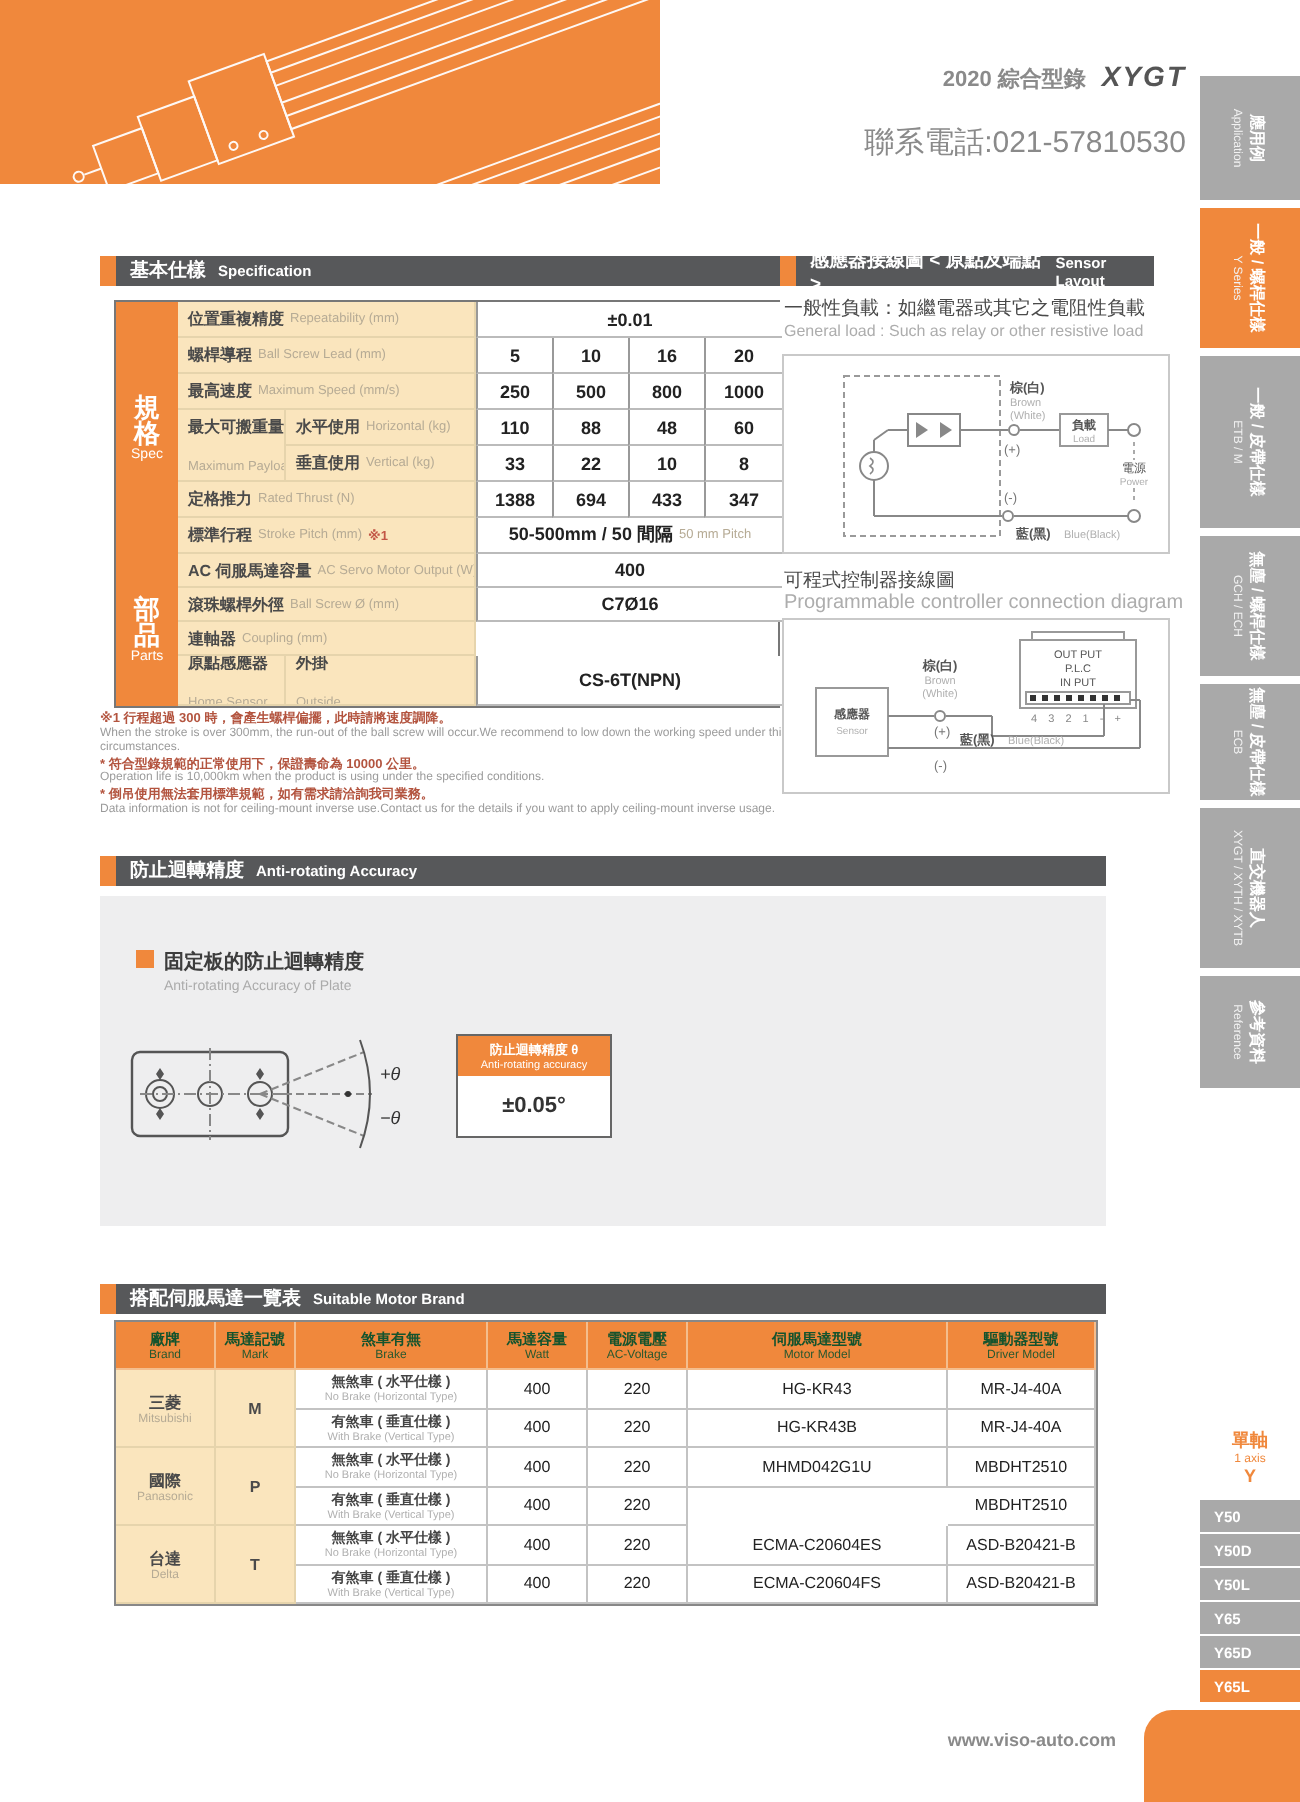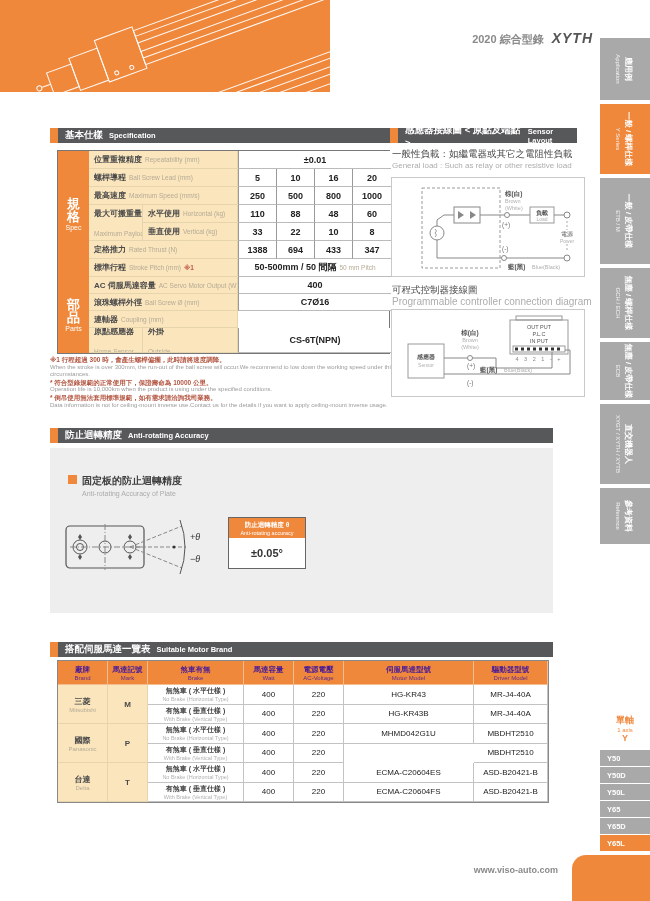--- a/index.html
+++ b/index.html
@@ -71,21 +71,21 @@
   .acc-head { background:#F0883C; color:#fff; text-align:center; padding:3px 0 2px; }
   .acc-head .h1 { font-size:6.5px; font-weight:bold; display:block; }
   .acc-head .h2 { font-size:5.5px; display:block; }
   .acc-val { text-align:center; font-size:11px; font-weight:bold; color:#333; padding:9px 0; }
 
   
   .motorgrid { position:absolute; left:57px; top:660px; display:grid;
     grid-template-columns:50px 40px 96px 50px 50px 130px 74px;
     grid-template-rows:24px repeat(6,19.5px);
     border:1.5px solid #888; background:#fff; }
-  .mh { background:#F0883C; color:#4c1d95; display:flex; flex-direction:column; align-items:center; justify-content:center;
+  .mh { background:#F0883C; color:#14532d; display:flex; flex-direction:column; align-items:center; justify-content:center;
         border-right:1px solid #f4bd8d; border-bottom:1px solid #f4bd8d; }
   .mh .zh { font-size:7.5px; font-weight:bold; }
   .mh .en { font-size:6px; opacity:.9; }
   .mb, .mm { background:#FAE5BD; display:flex; flex-direction:column; align-items:center; justify-content:center;
         border-right:1px solid #e6d4ac; border-bottom:1px solid #e6d4ac; }
   .mb .zh { font-size:8px; font-weight:bold; color:#4a4a4a; }
   .mb .en { font-size:6px; color:#b6ab95; }
   .mm { font-size:8px; font-weight:bold; color:#4a4a4a; }
   .mbr { background:#fff; display:flex; flex-direction:column; align-items:center; justify-content:center;
         border-right:1px solid #c3c3c3; border-bottom:1px solid #c3c3c3; }
@@ -137,22 +137,23 @@
           <line x1="0" y1="-20" x2="230" y2="-20"></line>
           <line x1="0" y1="-12" x2="230" y2="-12"></line>
           <line x1="0" y1="-5" x2="230" y2="-5"></line>
         </g>
       </g>
     </svg>
   </div>
 
   <div class="brandline">
     <span class="catalog">2020 綜合型錄</span>
-    <span class="logo">XYTH</span>
-  </div>
+    <span class="logo">XYGT</span>
+  </div>
+  <div class="phone">聯系電話:021-57810530</div>
 
   <div class="side-tabs">
     <div class="stab" style="height:62px">
       <div class="rot" style="width:62px">
           <span class="zh">應用例</span>
           <span class="en">Application</span>
         </div>
     </div>
     <div class="stab active" style="height:70px">
       <div class="rot" style="width:70px">

